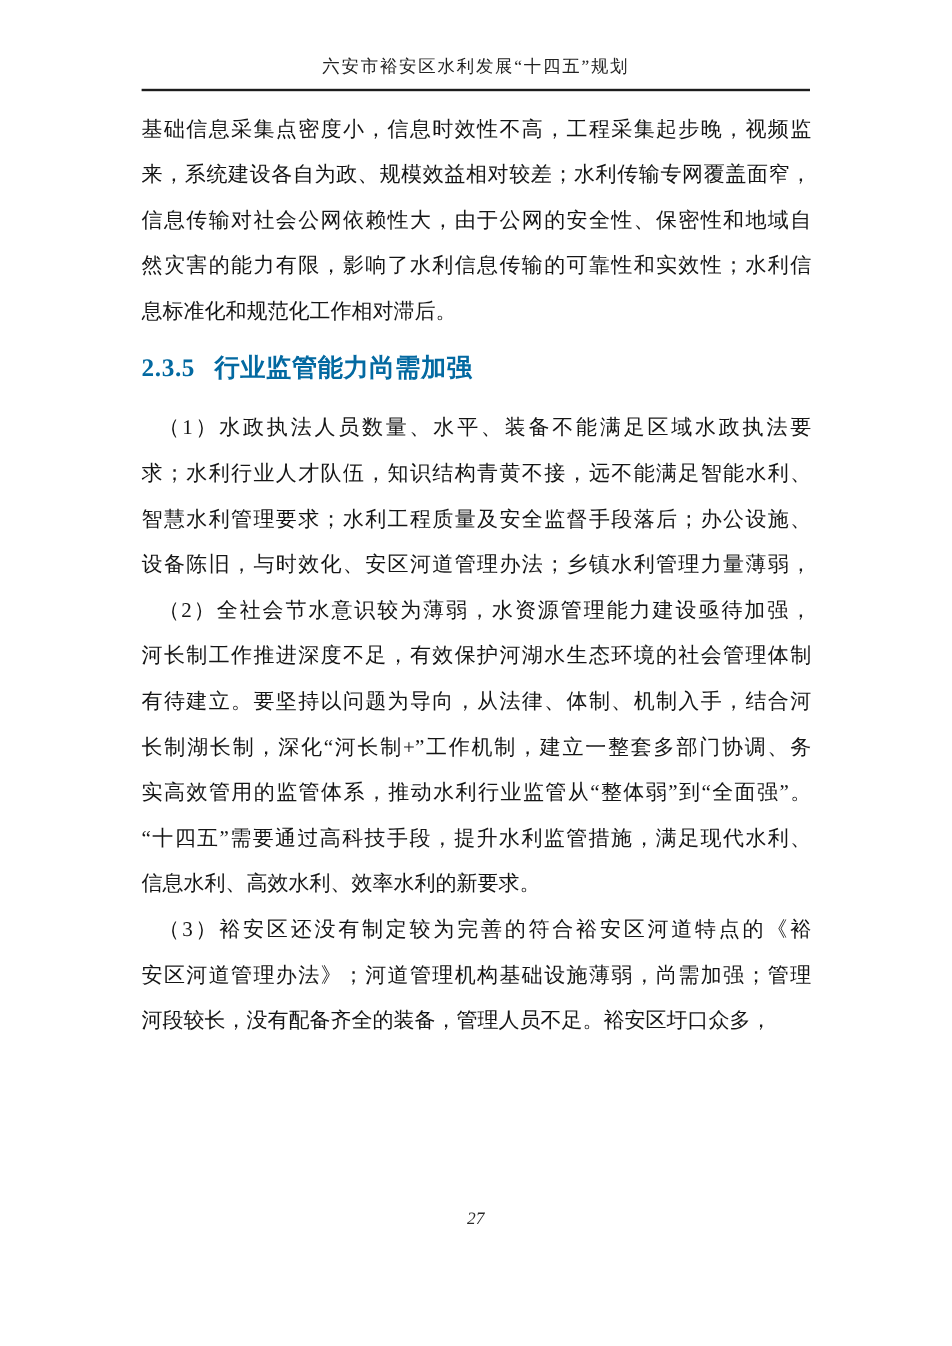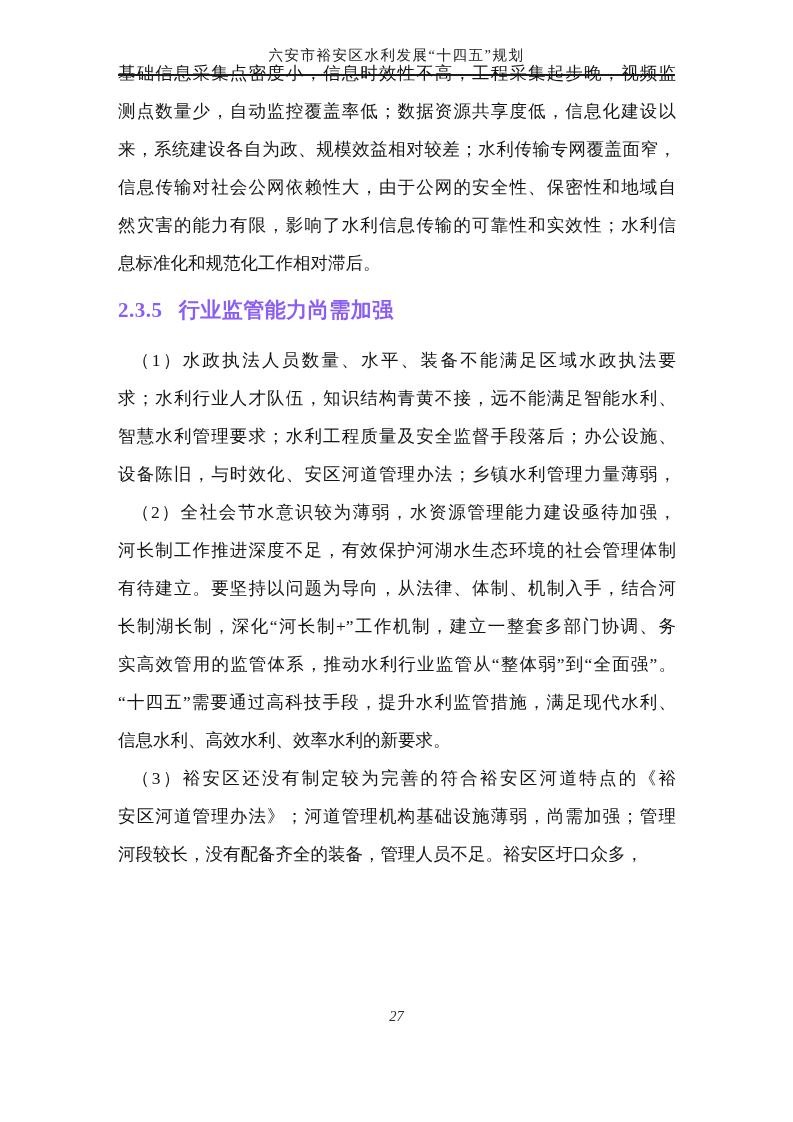--- a/index.html
+++ b/index.html
@@ -34,21 +34,21 @@
     width: 557px;
     height: 2px;
     background: #1c1c1c;
   }
   
   .content {
     position: absolute;
     left: 118px;
     top: 0;
     width: 558px;
-    padding-top: 54px;
+    padding-top: 88px;
   }
   .para .line {
     height: 38px;
     line-height: 38px;
     font-size: 17.5px;
     color: #151515;
     text-align: justify;
     text-align-last: justify;
     text-justify: inter-character;
     overflow: hidden;
@@ -58,21 +58,21 @@
   }
   .para.indented .line.first {
     padding-left: 14px;
   }
   .heading {
     margin: 13px 0 0 0;
     height: 30px;
     line-height: 30px;
     font-size: 21px;
     font-weight: bold;
-    color: #8b5cf6;
+    color: #0369a1;
     white-space: nowrap;
   }
   .heading .heading-number {
     font-family: "Liberation Serif", serif;
     margin-right: 11px;
     letter-spacing: 0.5px;
   }
   .heading .heading-title {
     font-family: "Liberation Sans", sans-serif;
     letter-spacing: 0.5px;
@@ -97,21 +97,20 @@
 
 <div class="page">
 
   <div class="header-title">六安市裕安区水利发展“十四五”规划</div>
   <div class="header-rule"></div>
 
   <div class="content">
 
     <div class="para intro">
         <div class="line first">基础信息采集点密度小，信息时效性不高，工程采集起步晚，视频监</div>
-        <div class="line">测点数量少，自动监控覆盖率低；数据资源共享度低，信息化建设以</div>
         <div class="line">来，系统建设各自为政、规模效益相对较差；水利传输专网覆盖面窄，</div>
         <div class="line">信息传输对社会公网依赖性大，由于公网的安全性、保密性和地域自</div>
         <div class="line">然灾害的能力有限，影响了水利信息传输的可靠性和实效性；水利信</div>
         <div class="line last">息标准化和规范化工作相对滞后。</div>
       </div>
 
     <h2 class="heading">
       <span class="heading-number">2.3.5</span>
       <span class="heading-title">行业监管能力尚需加强</span>
     </h2>

